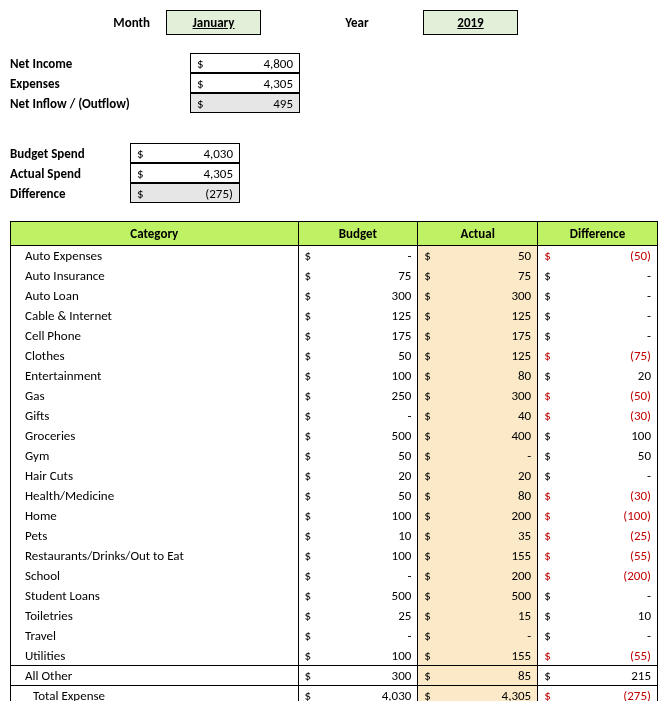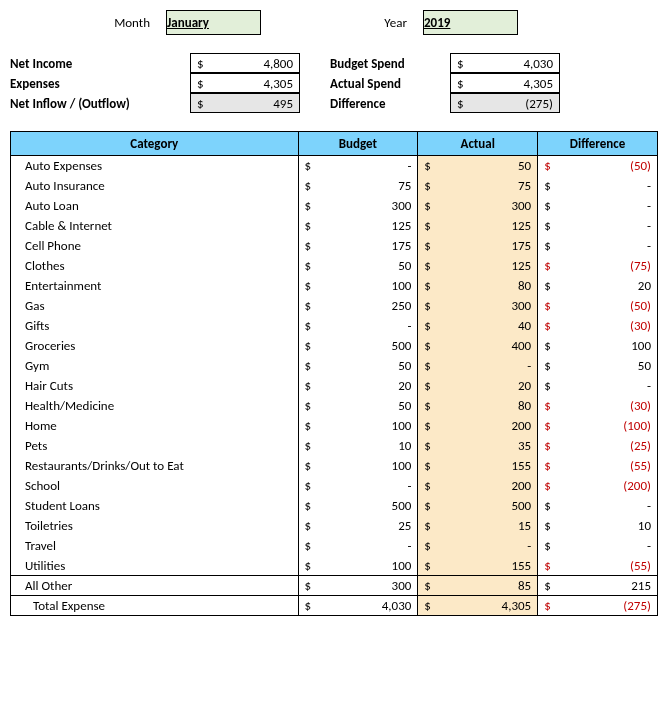--- a/index.html
+++ b/index.html
@@ -12,43 +12,45 @@
     color: #000;
     width: 668px;
   }
   .top-row {
     display: flex;
     align-items: center;
     gap: 6px;
     margin-bottom: 18px;
   }
   .top-row .label {
-    font-weight: normal;
+    font-weight: bold;
     width: 150px;
     text-align: right;
     padding-right: 10px;
   }
   .top-row .label.year {
     width: 110px;
-    text-align: right;
+    text-align: center;
     padding-right: 10px;
     margin-left: 40px;
   }
   .period-box {
     border: 1px solid #000;
     background: #e2efd9;
     padding: 4px 0;
     width: 95px;
+    text-align: center;
     font-weight: bold;
     text-decoration: underline;
   }
   .summary {
     display: flex;
     gap: 30px;
     margin-bottom: 18px;
+    flex-direction: column;
   }
   .summary-col {
     display: flex;
     flex-direction: column;
     gap: 0;
   }
   .summary-row {
     display: flex;
     align-items: center;
     height: 20px;
@@ -74,21 +76,21 @@
   table.main {
     border-collapse: collapse;
     width: 648px;
     border: 1.5px solid #000;
   }
   table.main th {
     border: 1.5px solid #000;
     padding: 4px 6px;
     font-weight: bold;
     text-align: center;
-    background: #7dd3fc;
+    background: #bef264;
   }
   table.main td {
     border-left: 1.5px solid #000;
     border-right: 1.5px solid #000;
     padding: 2px 6px;
     height: 20px;
   }
   table.main tr.sep td { border-top: 1px solid #000; }
   table.main tr.total td { border-top: 1.5px solid #000; font-weight: normal; }
   .cat-col { width: 240px; padding-left: 14px !important; }

